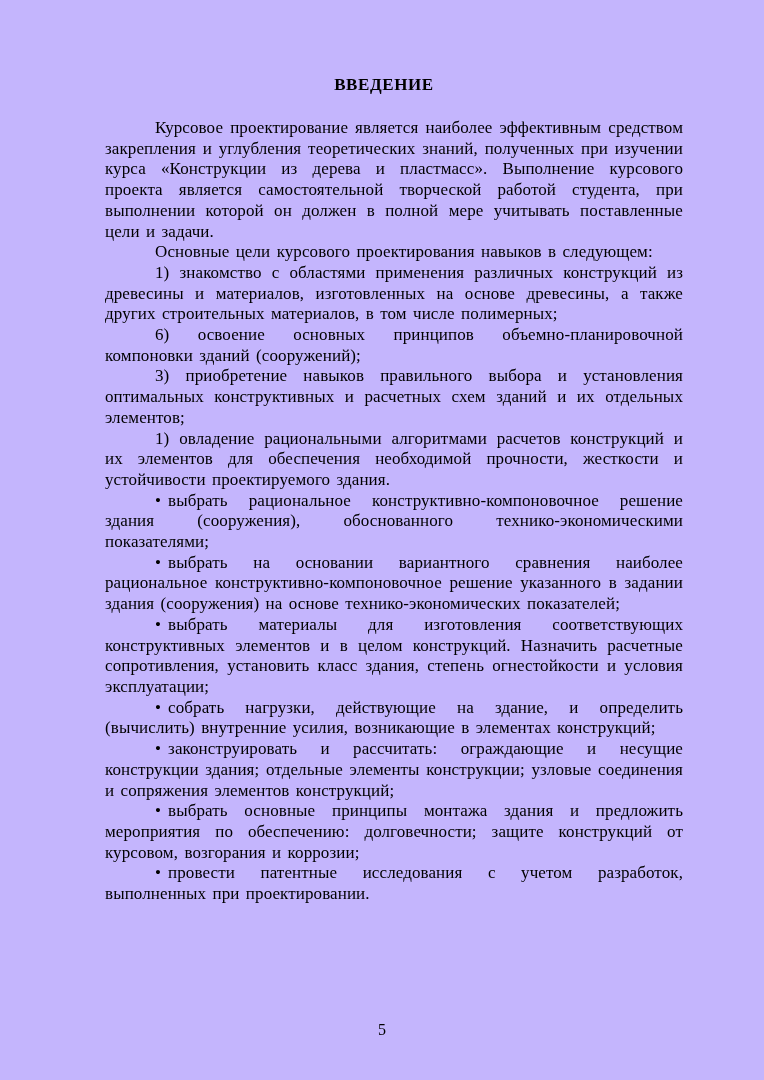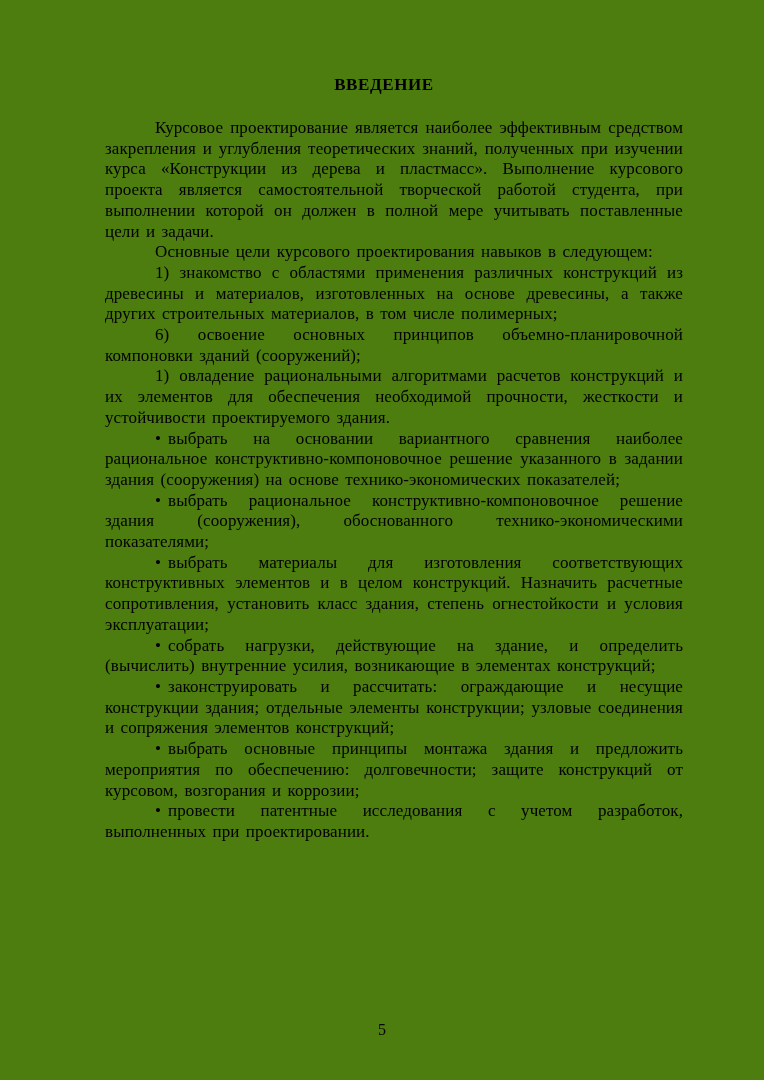--- a/index.html
+++ b/index.html
@@ -7,21 +7,21 @@
   body {
     width: 764px;
     height: 1080px;
     font-family: "Liberation Serif", serif;
     color: #000000;
   }
   .page {
     position: relative;
     width: 764px;
     height: 1080px;
-    background: #4d7c0f;
+    background: #c4b5fd;
     overflow: hidden;
   }
   .content {
     position: absolute;
     left: 85px;
     top: 74px;
     width: 598px;
   }
   .title {
     font-size: 17px;
@@ -61,25 +61,26 @@
   <div class="content">
 
     <h1 class="title">ВВЕДЕНИЕ</h1>
 
     <div>
       <p class="para">Курсовое проектирование является наиболее эффективным средством закрепления и углубления теоретических знаний, полученных при изучении курса «Конструкции из дерева и пластмасс». Выполнение курсового проекта является самостоятельной творческой работой студента, при выполнении которой он должен в полной мере учитывать поставленные цели и задачи.</p>
       <p class="para">Основные цели курсового проектирования навыков в следующем:</p>
 
       <p class="para">1) знакомство с областями применения различных конструкций из древесины и материалов, изготовленных на основе древесины, а также других строительных материалов, в том числе полимерных;</p>
       <p class="para">6) освоение основных принципов объемно-планировочной компоновки зданий (сооружений);</p>
+      <p class="para">3) приобретение навыков правильного выбора и установления оптимальных конструктивных и расчетных схем зданий и их отдельных элементов;</p>
       <p class="para">1) овладение рациональными алгоритмами расчетов конструкций и их элементов для обеспечения необходимой прочности, жесткости и устойчивости проектируемого здания.</p>
 
 
+      <p class="para"><span class="bullet">•</span><span>выбрать рациональное конструктивно-компоновочное решение здания (сооружения), обоснованного технико-экономическими показателями;</span></p>
       <p class="para"><span class="bullet">•</span><span>выбрать на основании вариантного сравнения наиболее рациональное конструктивно-компоновочное решение указанного в задании здания (сооружения) на основе технико-экономических показателей;</span></p>
-      <p class="para"><span class="bullet">•</span><span>выбрать рациональное конструктивно-компоновочное решение здания (сооружения), обоснованного технико-экономическими показателями;</span></p>
       <p class="para"><span class="bullet">•</span><span>выбрать материалы для изготовления соответствующих конструктивных элементов и в целом конструкций. Назначить расчетные сопротивления, установить класс здания, степень огнестойкости и условия эксплуатации;</span></p>
       <p class="para"><span class="bullet">•</span><span>собрать нагрузки, действующие на здание, и определить (вычислить) внутренние усилия, возникающие в элементах конструкций;</span></p>
       <p class="para"><span class="bullet">•</span><span>законструировать и рассчитать: ограждающие и несущие конструкции здания; отдельные элементы конструкции; узловые соединения и сопряжения элементов конструкций;</span></p>
       <p class="para"><span class="bullet">•</span><span>выбрать основные принципы монтажа здания и предложить мероприятия по обеспечению: долговечности; защите конструкций от курсовом, возгорания и коррозии;</span></p>
       <p class="para"><span class="bullet">•</span><span>провести патентные исследования с учетом разработок, выполненных при проектировании.</span></p>
     </div>
 
   </div>
 
   <div class="page-number">5</div>

